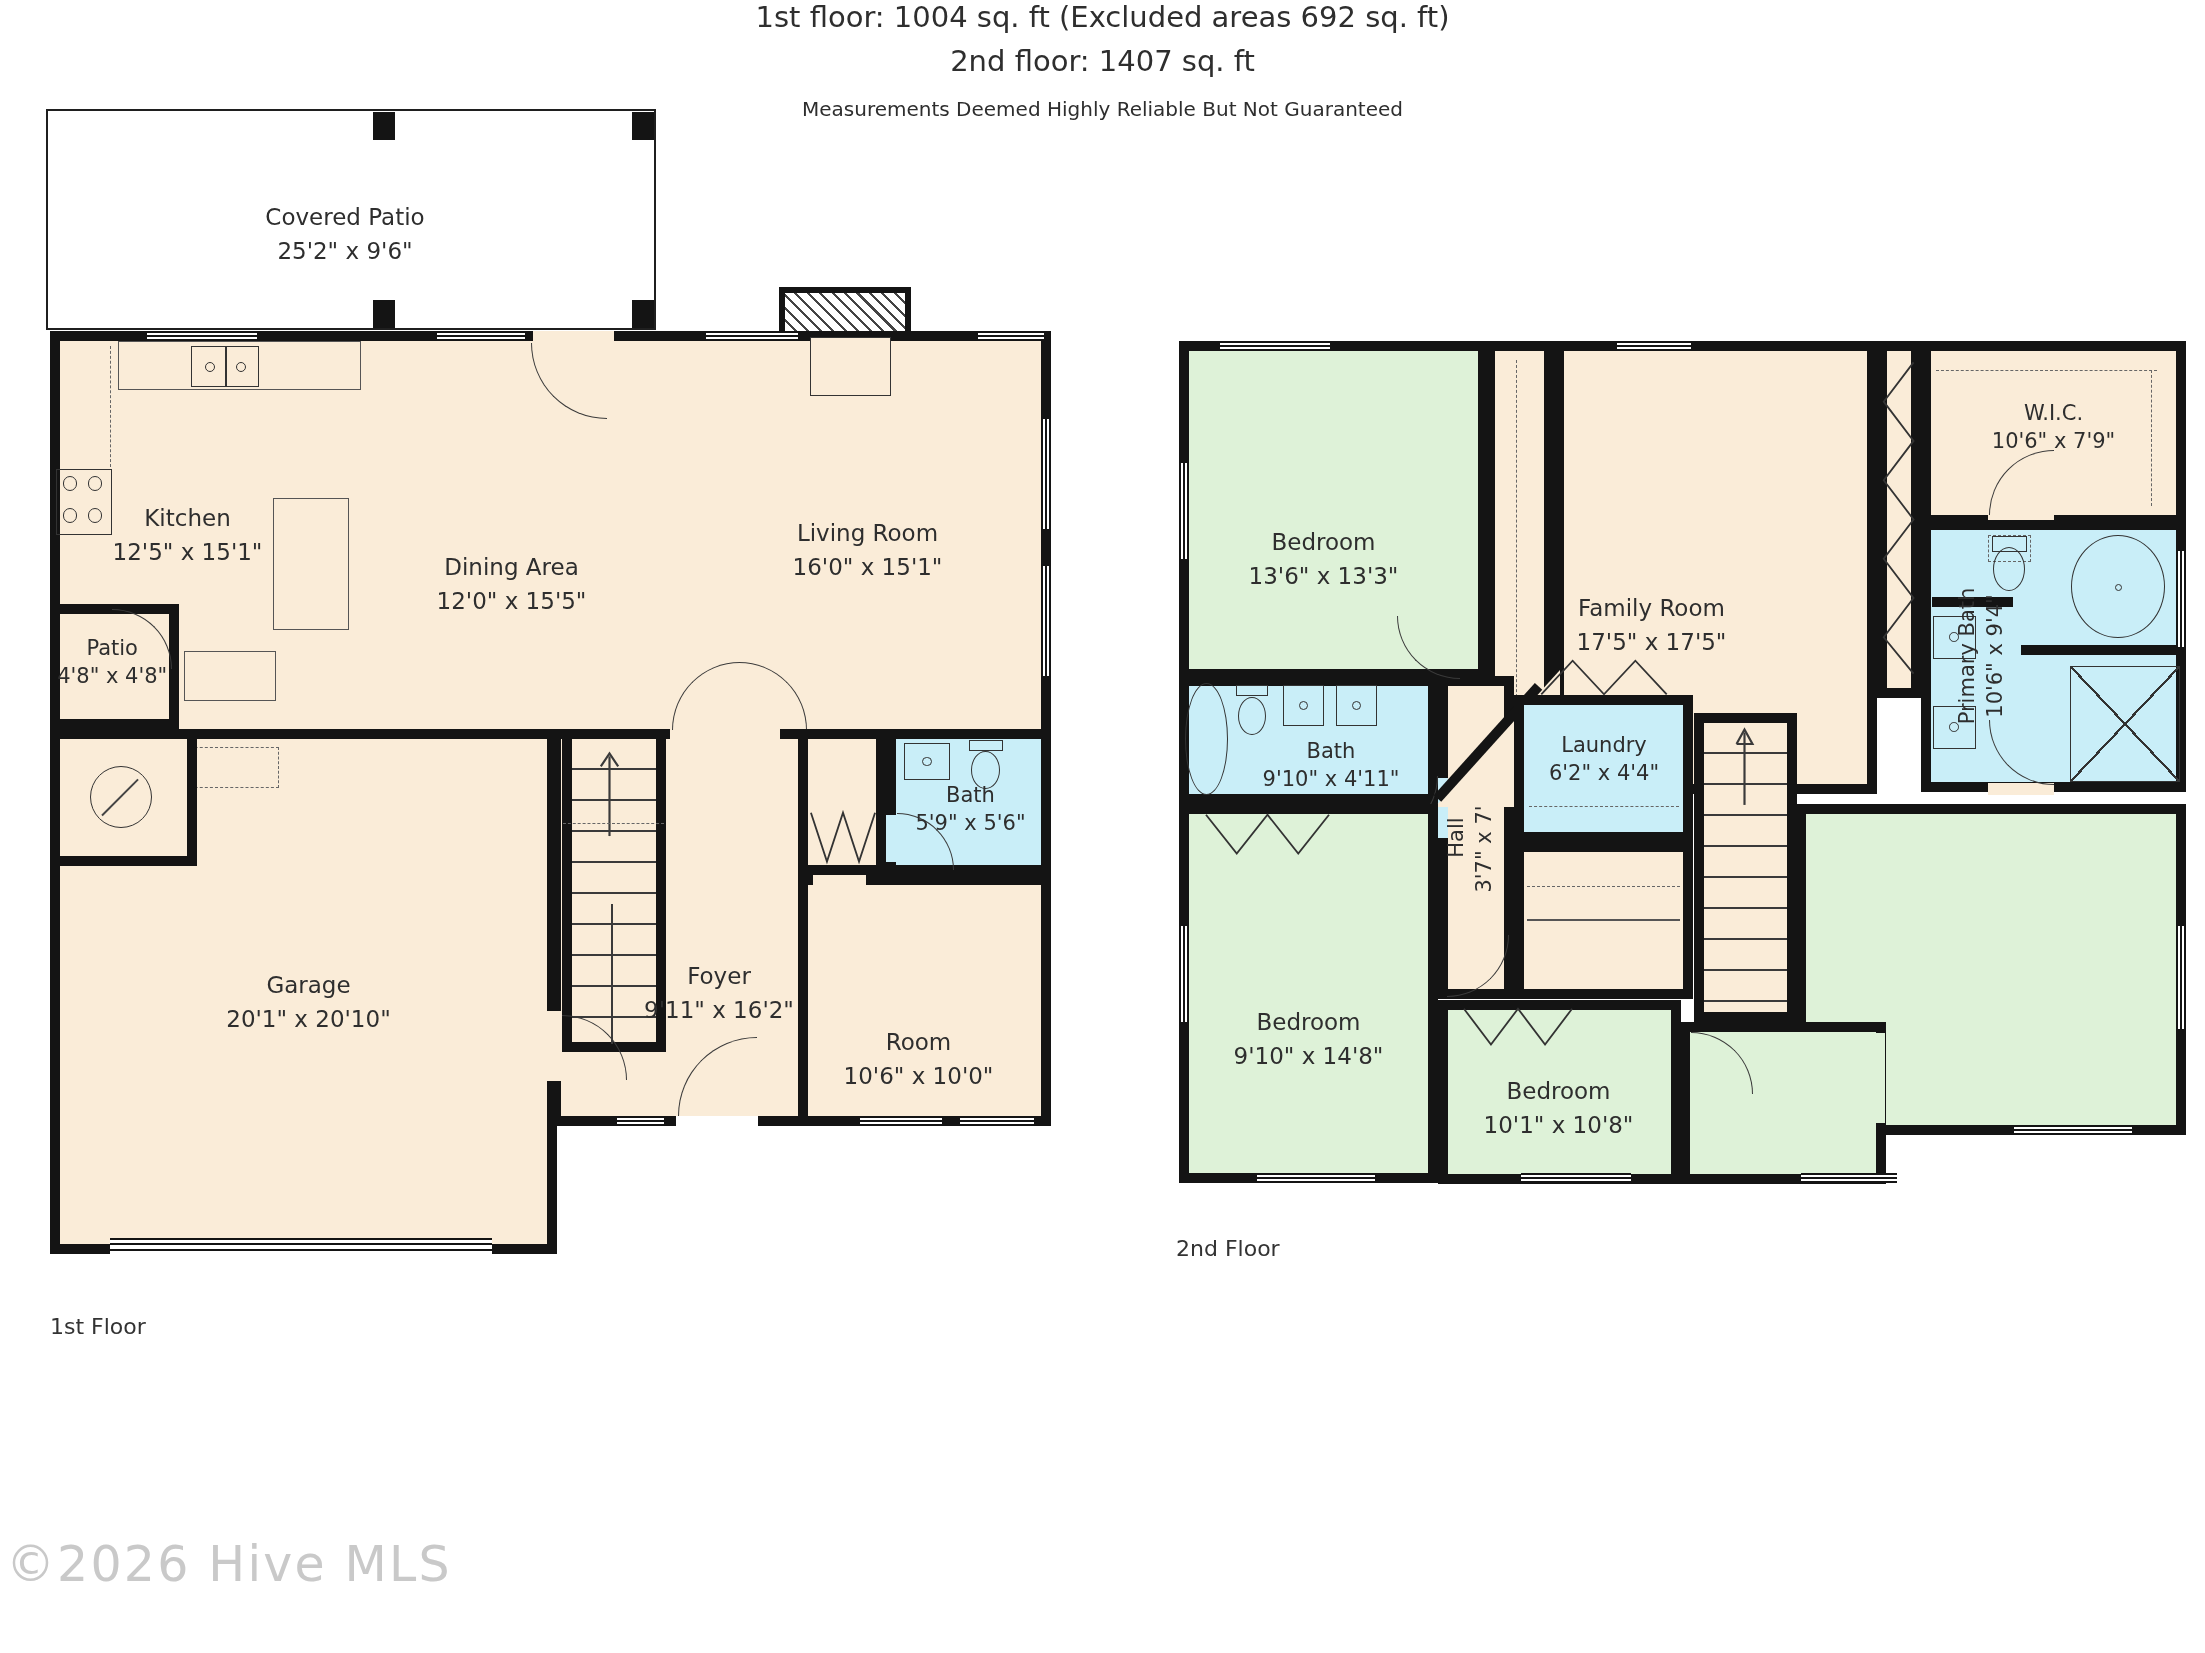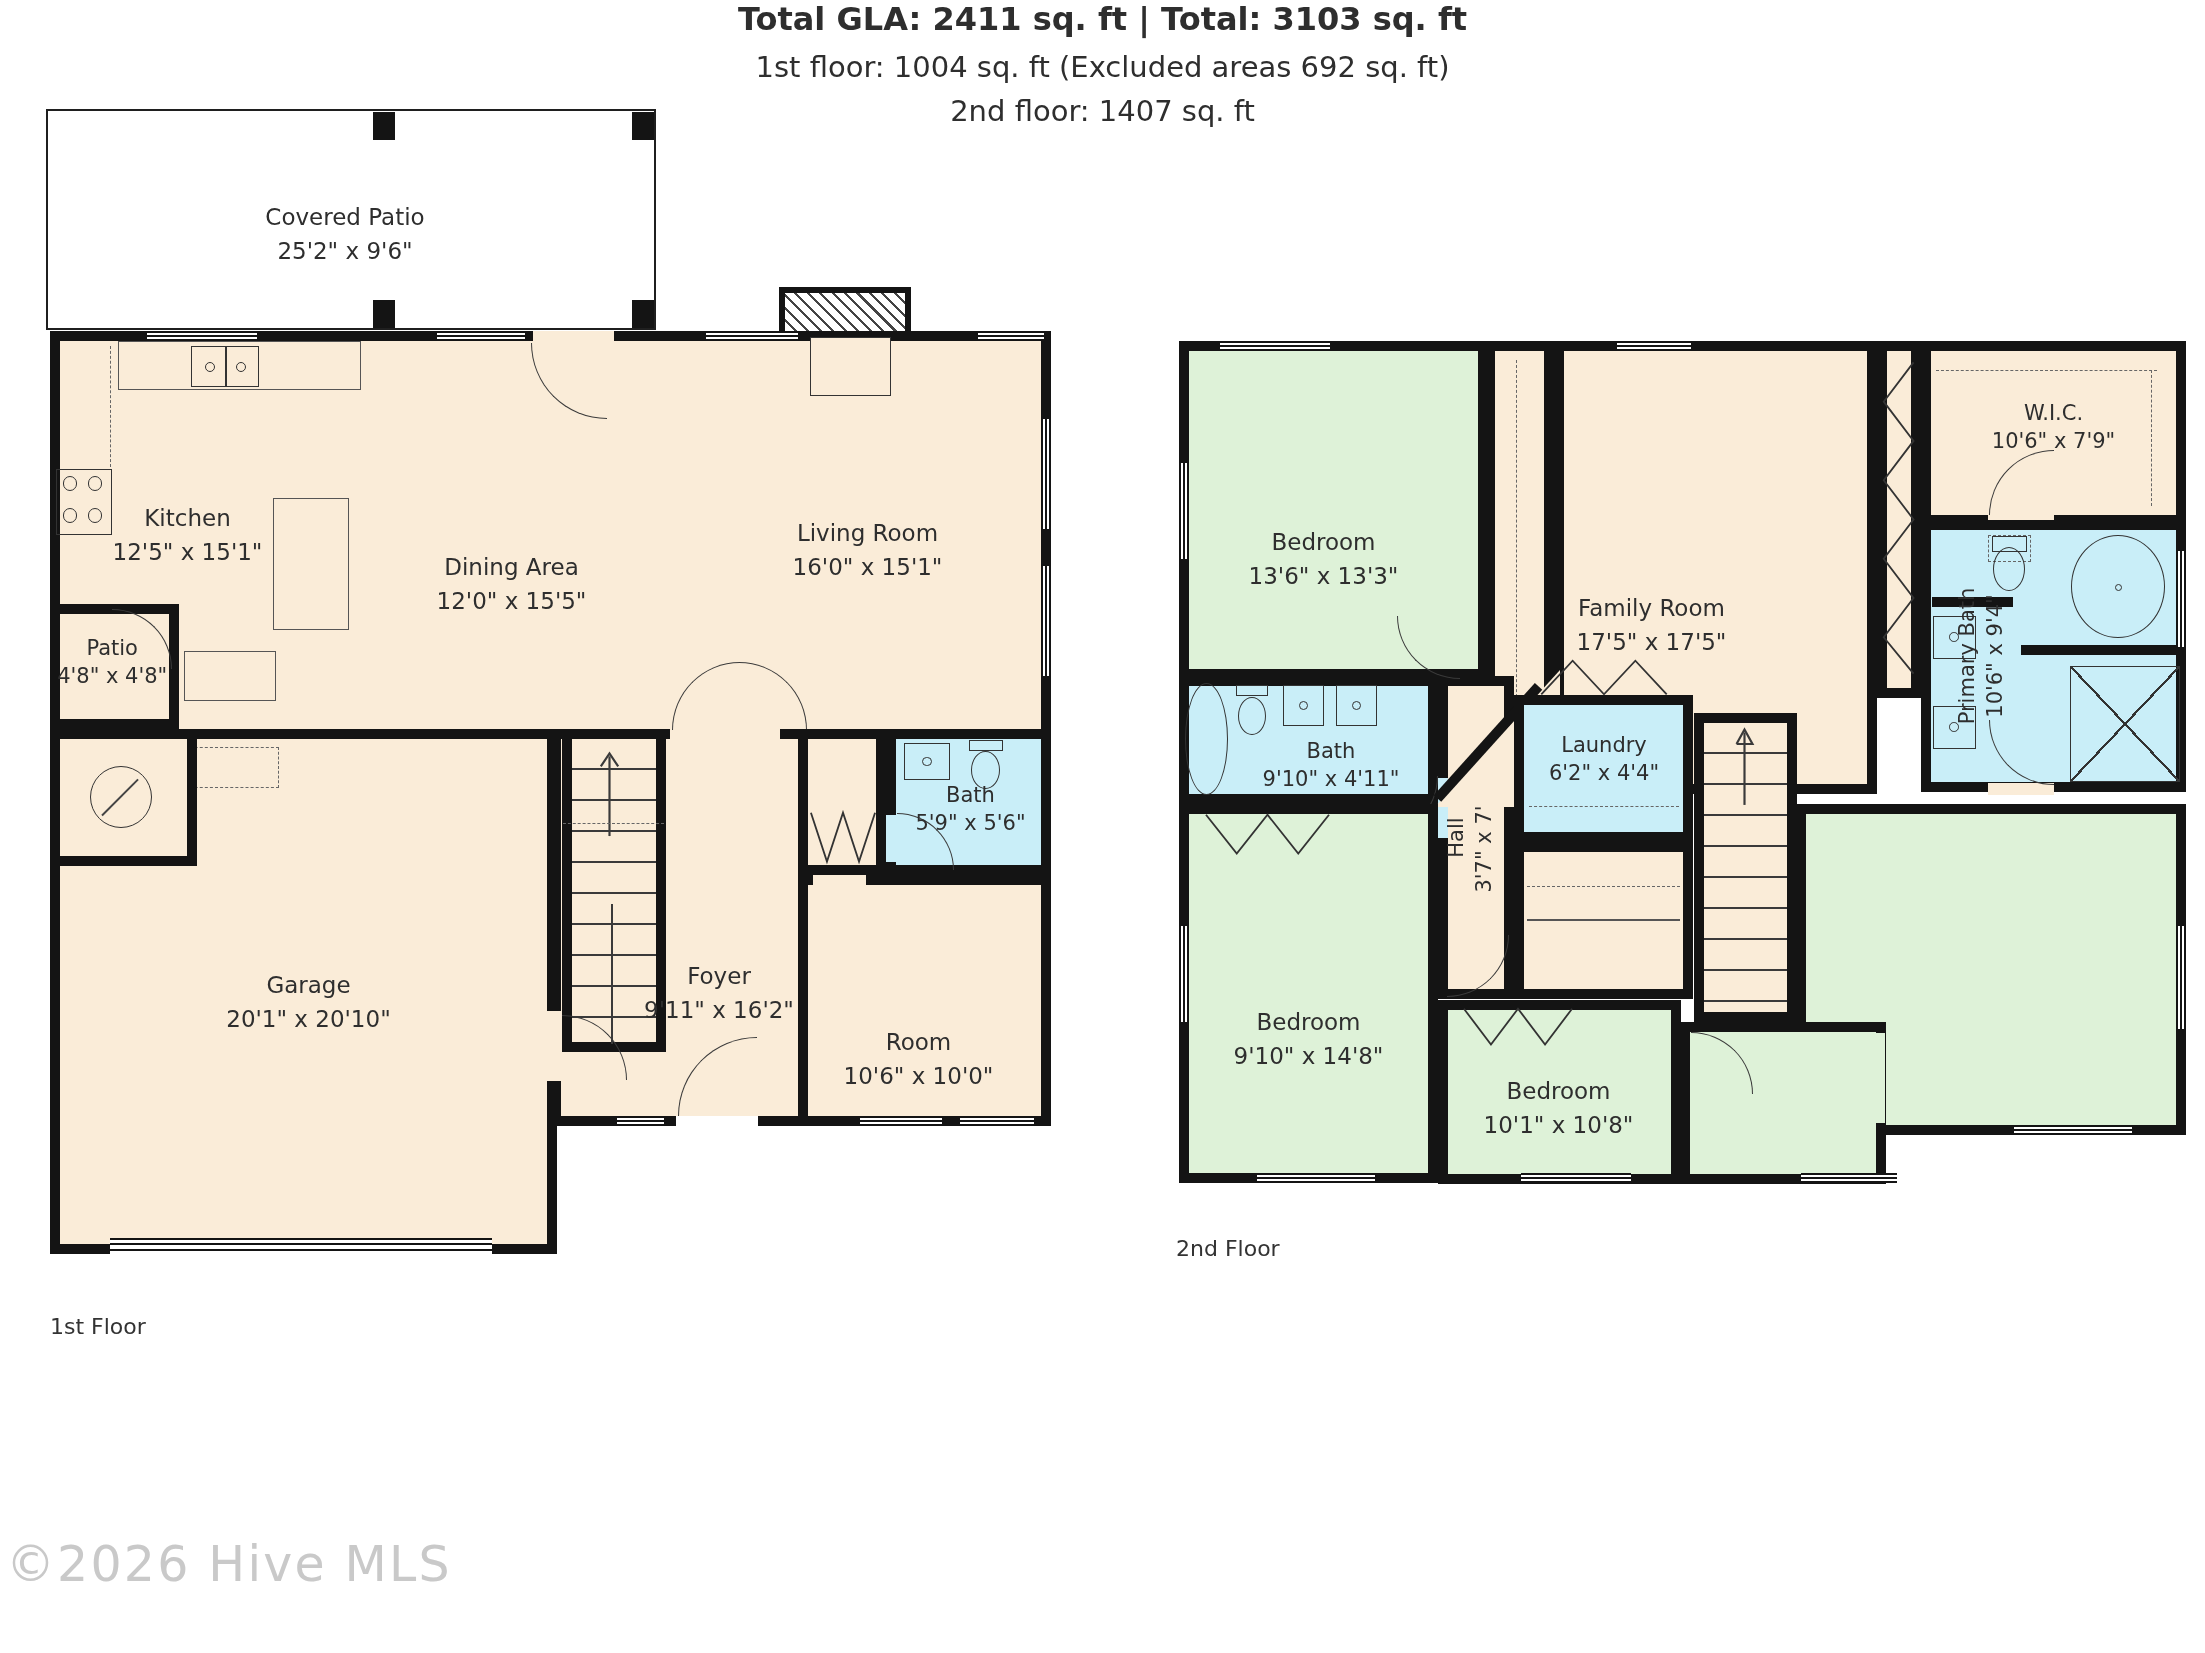--- a/index.html
+++ b/index.html
@@ -317,19 +317,19 @@
   <div class="winh" style="left:345px;top:835px;width:110px;"></div>
   <div class="winh" style="left:625px;top:835px;width:96px;"></div>
   <div class="winh" style="left:838px;top:787px;width:118px;"></div>
   <div class="winv" style="left:1000px;top:588px;height:103px;"></div>
 </div>
 
 <div class="floor-tag" style="left:50px;top:1314px;">1st Floor</div>
 <div class="floor-tag" style="left:1176px;top:1236px;">2nd Floor</div>
 
 <div class="summary">
-  <p class="l1">Total GLA: 2411 sq. ft | Total: 3103 sq. ft</p>
   <p class="l2">1st floor: 1004 sq. ft (Excluded areas 692 sq. ft)</p>
   <p class="l3">2nd floor: 1407 sq. ft</p>
+  <p class="disc">Measurements Deemed Highly Reliable But Not Guaranteed</p>
 </div>
 
 <div class="watermark">©2026 Hive MLS</div>
 
 
 </body></html>

